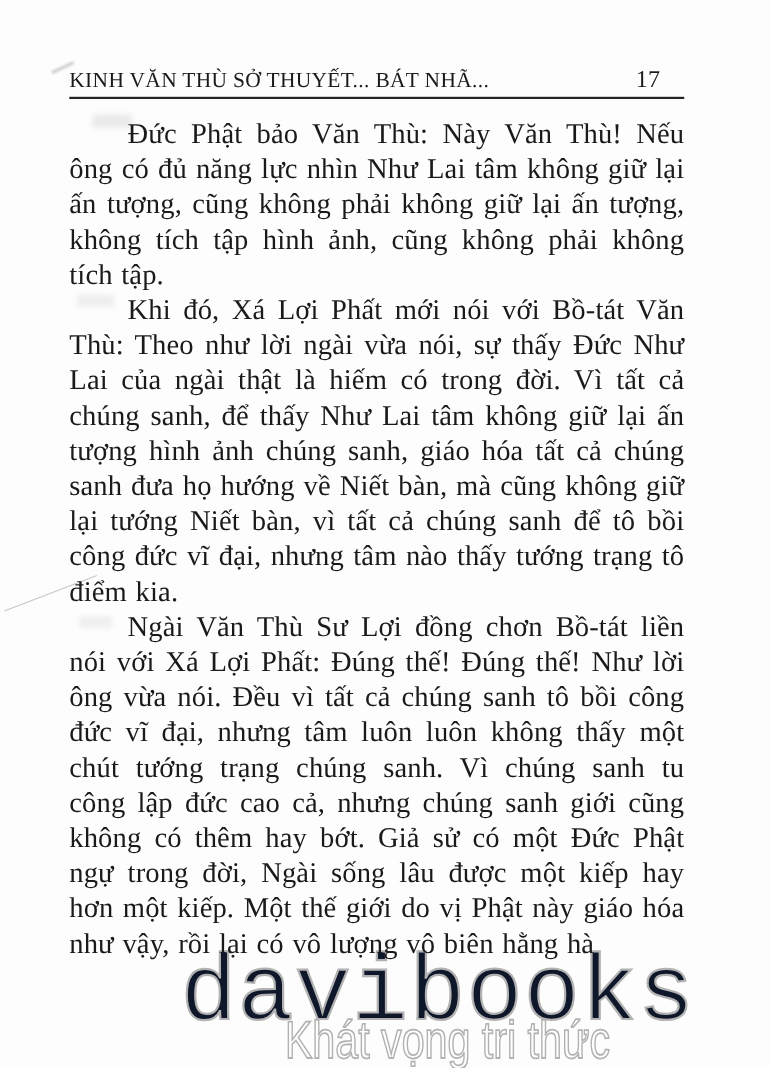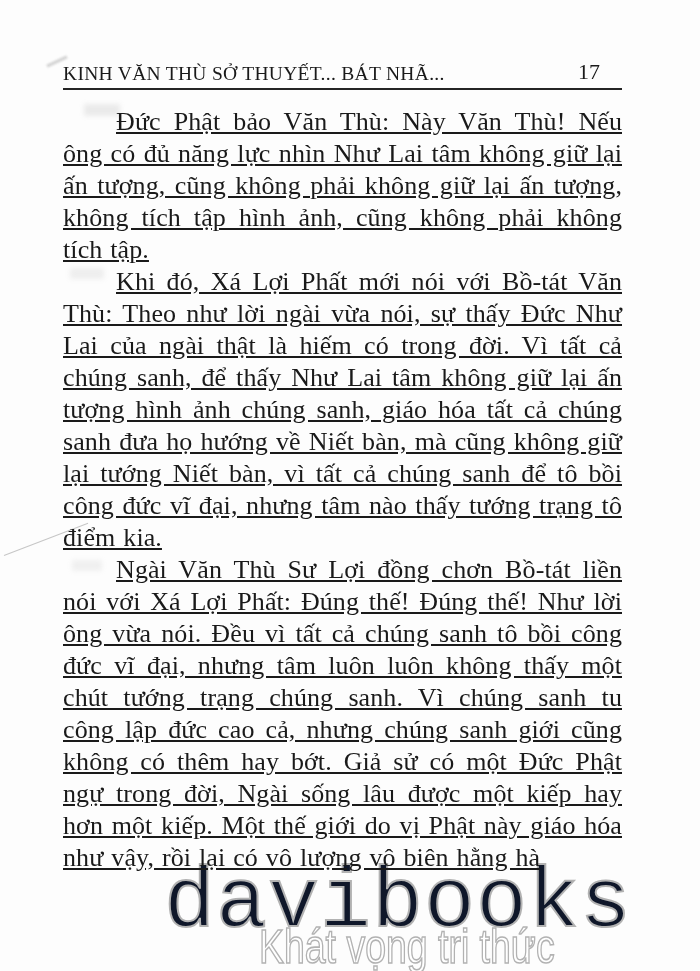--- a/index.html
+++ b/index.html
@@ -46,21 +46,20 @@
     border-top: 2px solid var(--rule, #242424);
   }
 
   
   .bodytext {
     position: absolute;
     left: 63px;
     top: 106px;
     width: 559px;
     z-index: 2;
-    text-decoration: underline;
   }
   .para {
     margin: 0;
     font-size: 26px;
     line-height: 32px;
     text-align: justify;
     text-indent: 53px;
     word-spacing: 0.05em;
     letter-spacing: 0.1px;
   }

